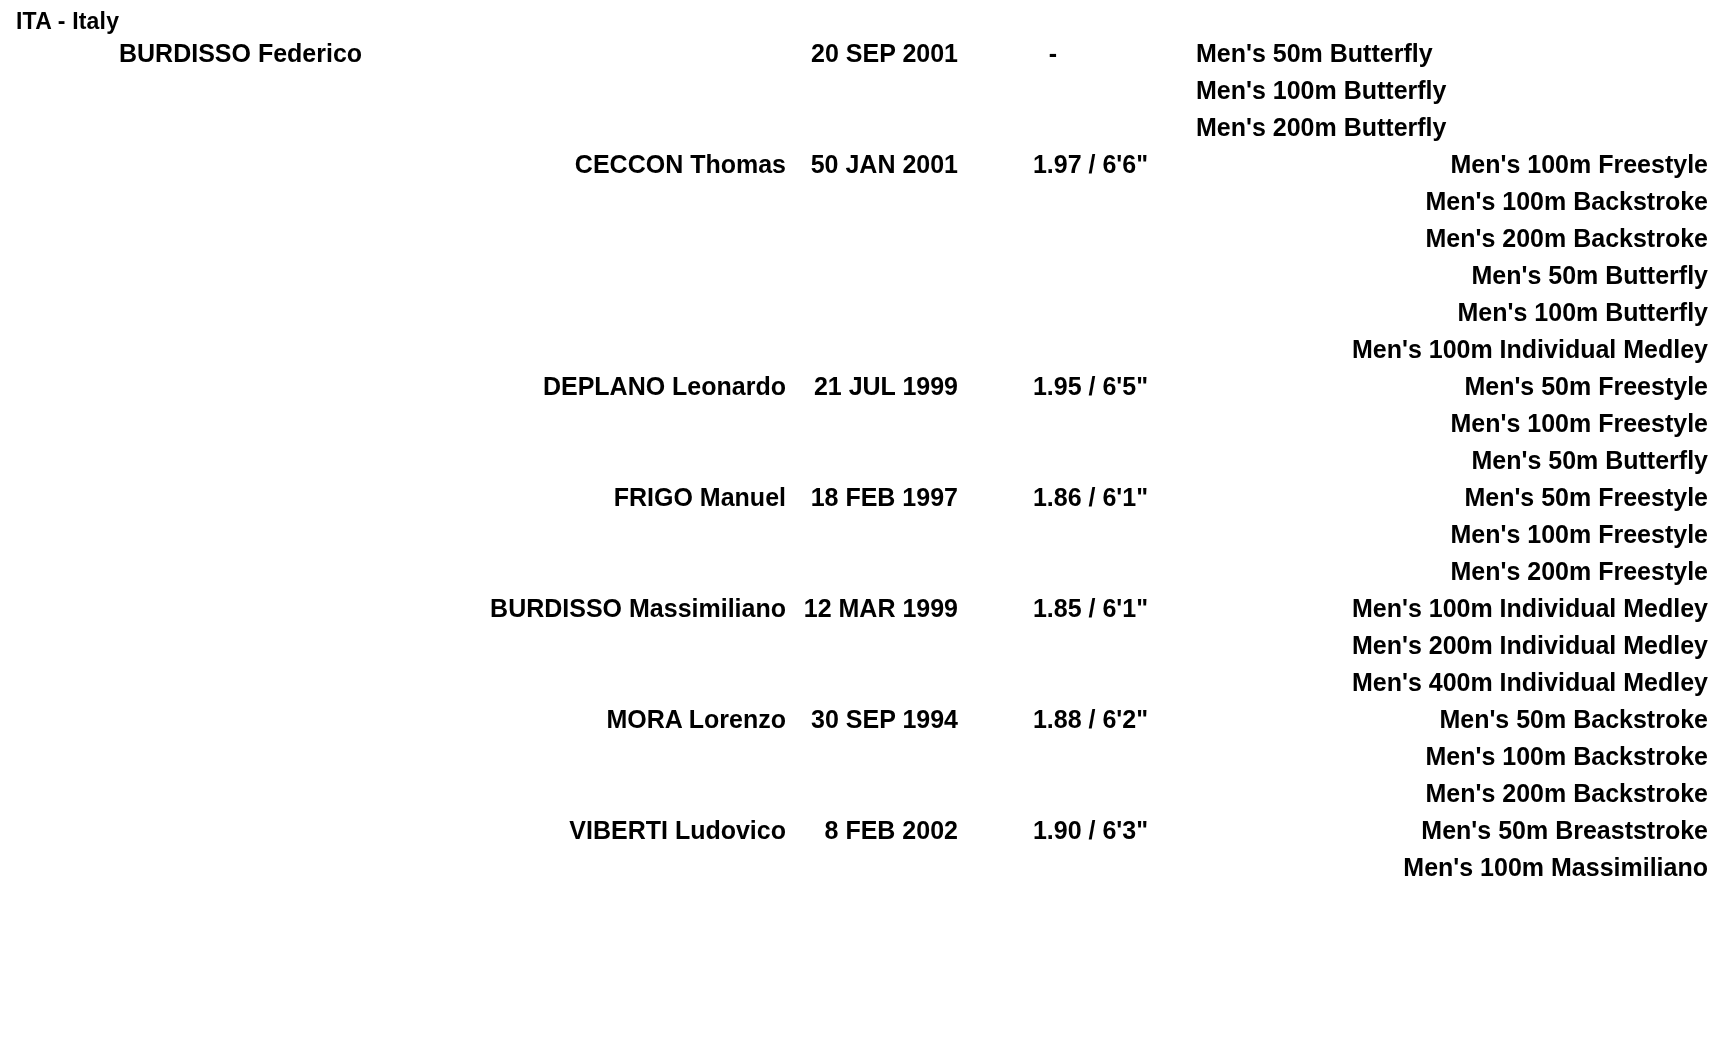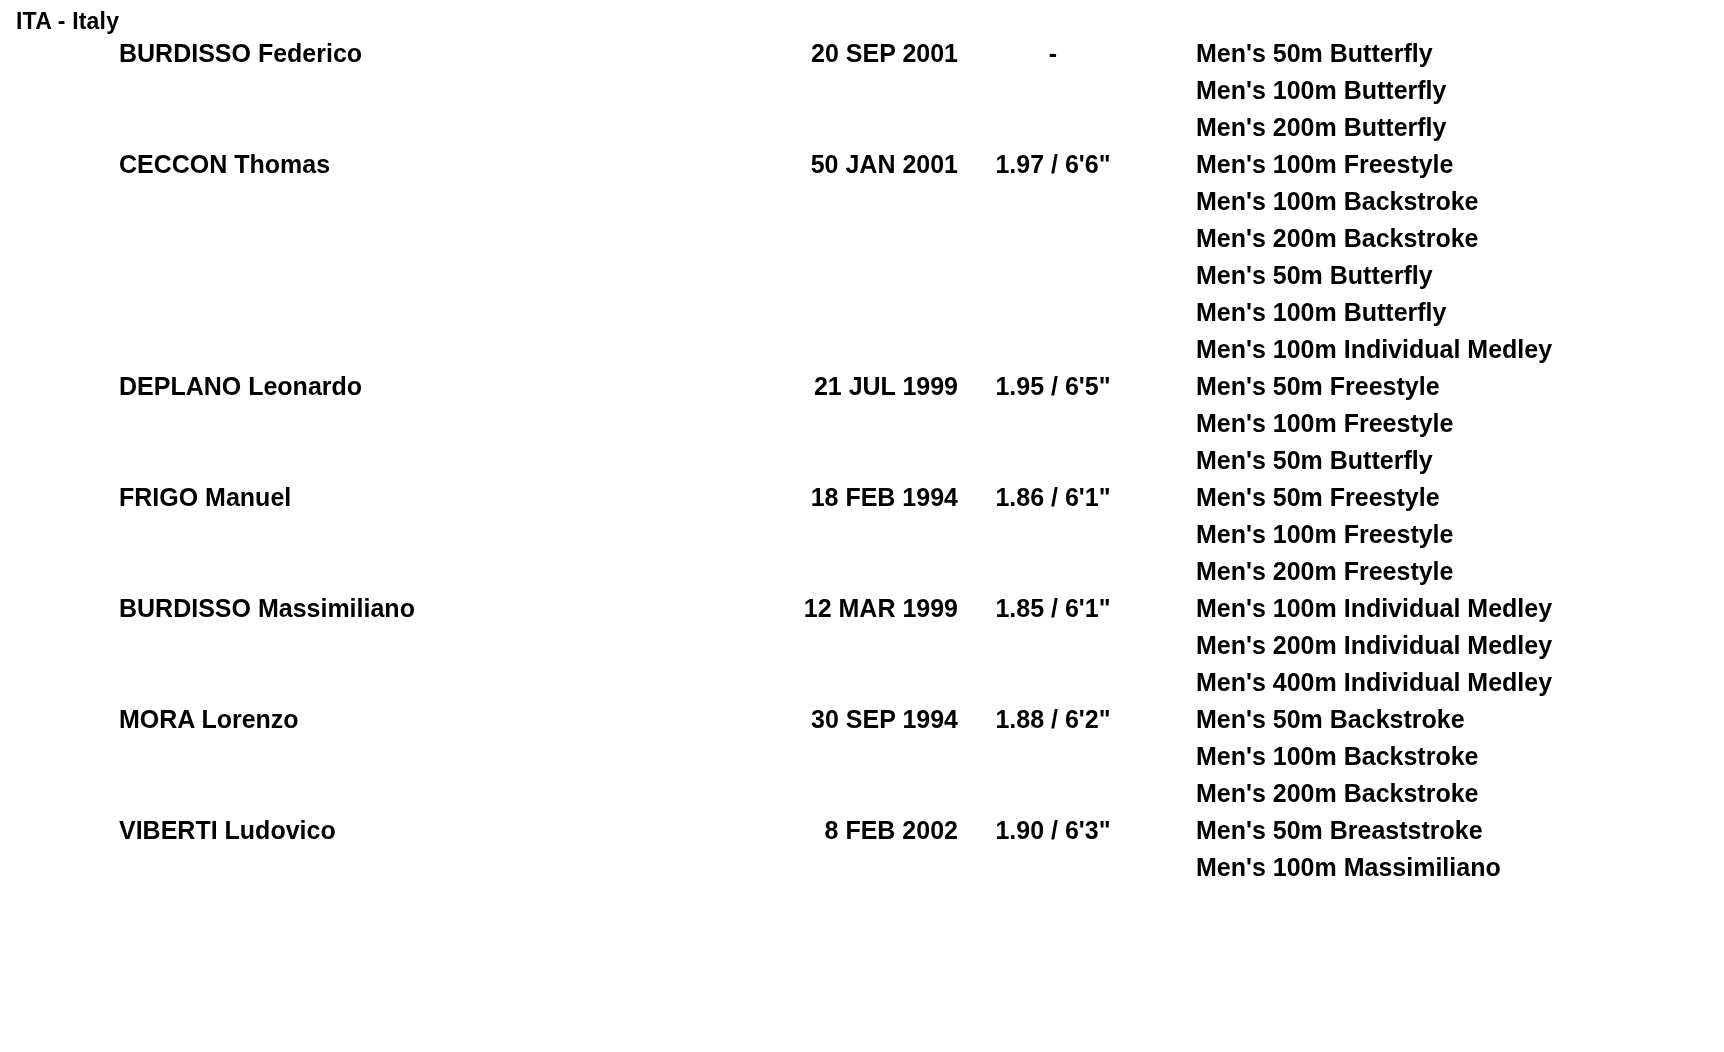--- a/index.html
+++ b/index.html
@@ -65,20 +65,21 @@
     padding: 0;
     list-style: none;
   }
   .events-list li {
     font-size: 25px;
     line-height: 37px;
     white-space: nowrap;
   }
   .athlete-row + .athlete-row td {
     padding-top: 0;
+    text-align: right;
   }
 </style>
 </head>
 <body>
 
 <div class="page">
 
   <div class="country-header">ITA - Italy</div>
 
   <table class="roster">
@@ -117,21 +118,21 @@
           <td class="col-events">
             <ul class="events-list">
               <li>Men's 50m Freestyle</li>
               <li>Men's 100m Freestyle</li>
               <li>Men's 50m Butterfly</li>
             </ul>
           </td>
         </tr>
         <tr class="athlete-row">
           <td class="col-name">FRIGO Manuel</td>
-          <td class="col-dob">18 FEB 1994</td>
+          <td class="col-dob">18 FEB 1997</td>
           <td class="col-height">1.86 / 6'1"</td>
           <td class="col-events">
             <ul class="events-list">
               <li>Men's 50m Freestyle</li>
               <li>Men's 100m Freestyle</li>
               <li>Men's 200m Freestyle</li>
             </ul>
           </td>
         </tr>
         <tr class="athlete-row">

